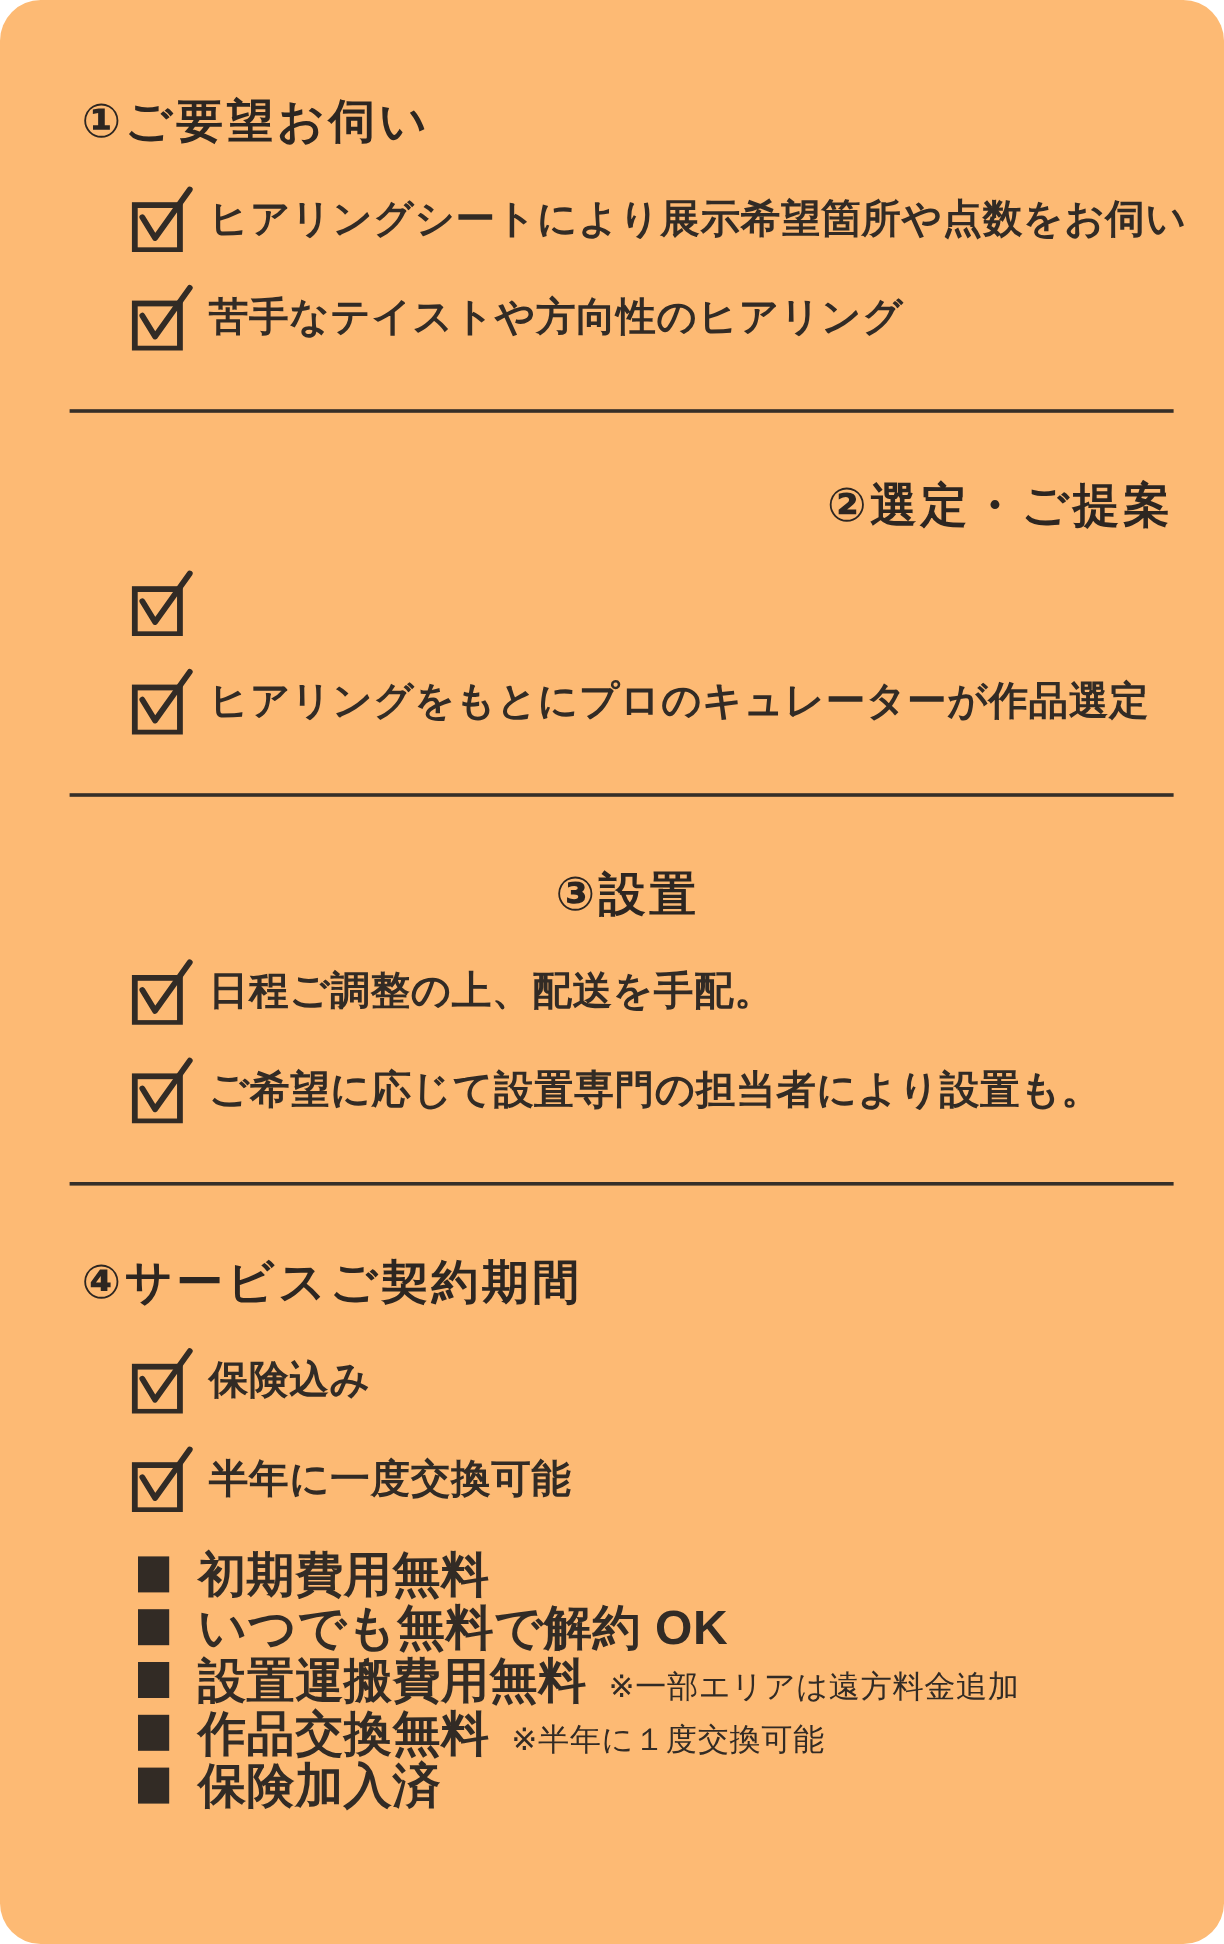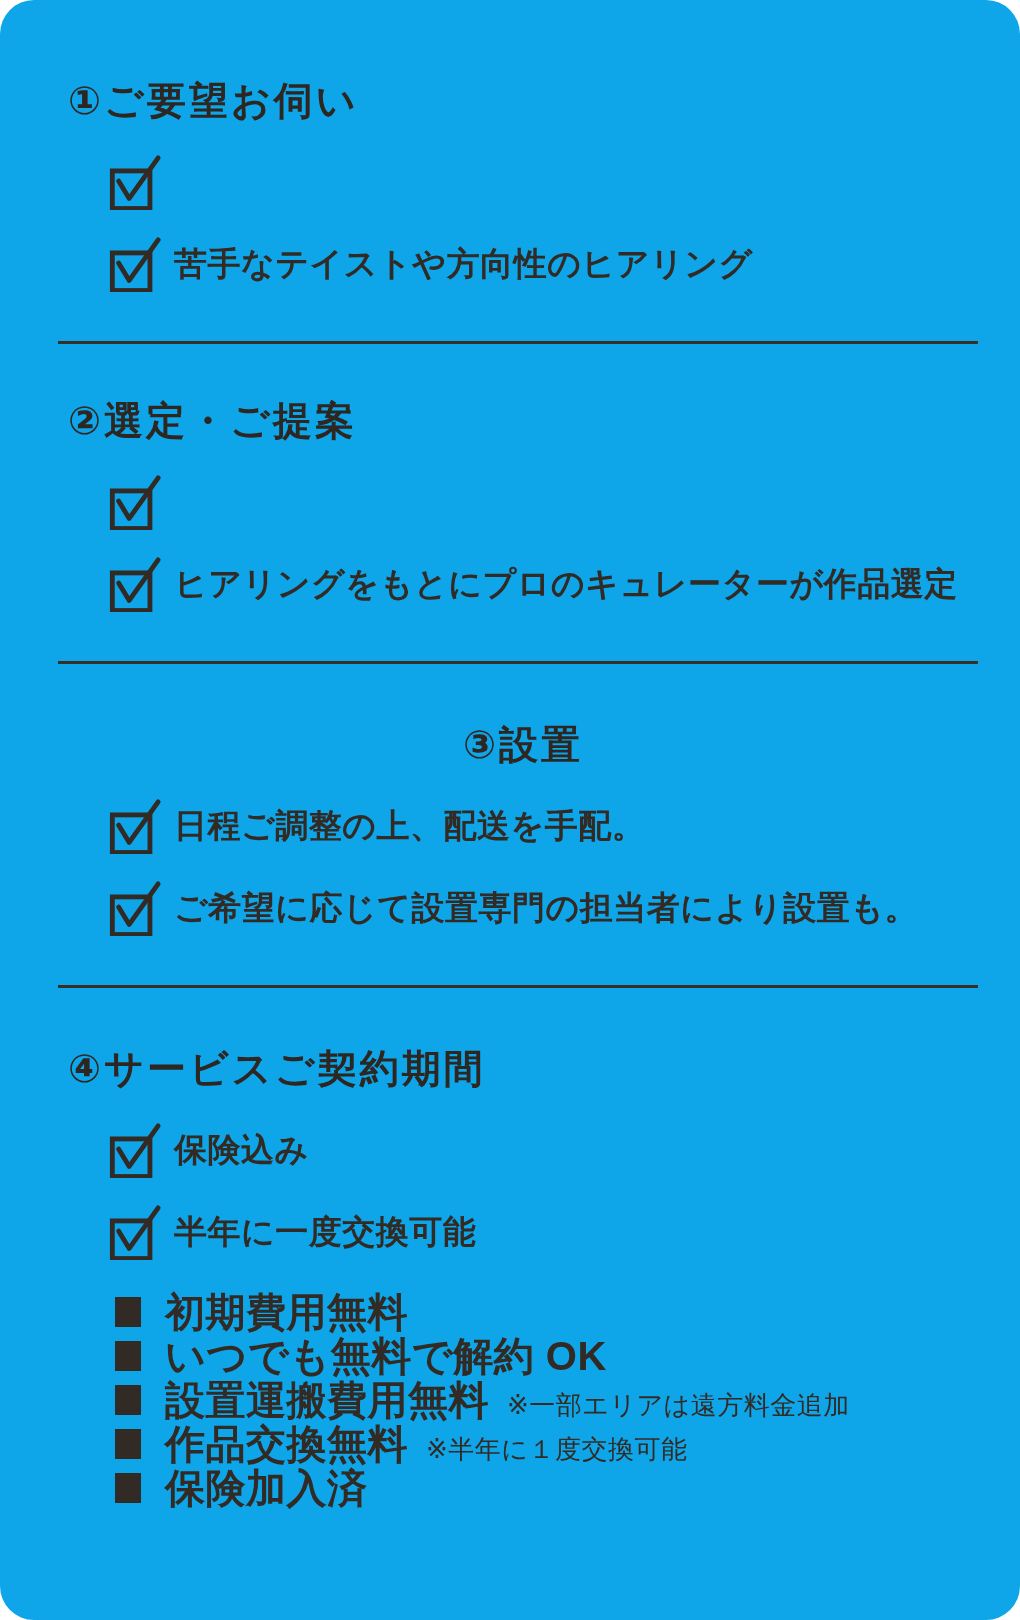--- a/index.html
+++ b/index.html
@@ -4,35 +4,35 @@
 <style>
   html,body{margin:0;padding:0;}
   body{
     width:1020px;height:1620px;
     background:#ffffff;
     font-family:"Liberation Sans","DejaVu Sans",sans-serif;
   }
   .card{
     box-sizing:border-box;
     width:1020px;height:1620px;
-    background:#0ea5e9;
+    background:#fdba74;
     border-radius:34px;
     padding:0 42px 0 58px;
     overflow:hidden;
   }
   .section-title{
     margin:0 0 0 10px;
     font-size:39px;
     font-weight:bold;
     letter-spacing:3px;
     color:#2d2621;
     white-space:nowrap;
   }
   .s1 .section-title{margin-top:74px;}
-  .s2 .section-title{margin-top:50px;}
+  .s2 .section-title{margin-top:50px;text-align:right;}
   .s3 .section-title{margin-top:54px;text-align:center;}
   .s4 .section-title{margin-top:54px;}
   .check-row{
     display:flex;align-items:center;gap:12px;
     margin-left:50px;margin-top:26px;height:56px;
   }
   .check-icon{flex:0 0 auto;display:block;width:54px;height:56px;}
   .check-text{
     font-size:33px;font-weight:600;color:#322b25;
     letter-spacing:0.5px;white-space:nowrap;
@@ -59,20 +59,21 @@
 
 <div class="card">
 
   <section class="s1">
     <h2 class="section-title">①ご要望お伺い</h2>
     <div class="check-row">
       <svg class="check-icon" viewBox="0 0 56 58">
         <rect x="4.5" y="17.5" width="39" height="39" fill="none" stroke="#322b25" stroke-width="5"></rect>
         <path d="M11 28 L22 46 L52 4" fill="none" stroke="#322b25" stroke-width="5" stroke-linecap="round" stroke-linejoin="round"></path>
       </svg>
+      <span class="check-text">ヒアリングシートにより展示希望箇所や点数をお伺い</span>
     </div>
     <div class="check-row">
       <svg class="check-icon" viewBox="0 0 56 58">
         <rect x="4.5" y="17.5" width="39" height="39" fill="none" stroke="#322b25" stroke-width="5"></rect>
         <path d="M11 28 L22 46 L52 4" fill="none" stroke="#322b25" stroke-width="5" stroke-linecap="round" stroke-linejoin="round"></path>
       </svg>
       <span class="check-text">苦手なテイストや方向性のヒアリング</span>
     </div>
     <hr class="divider">
   </section>

